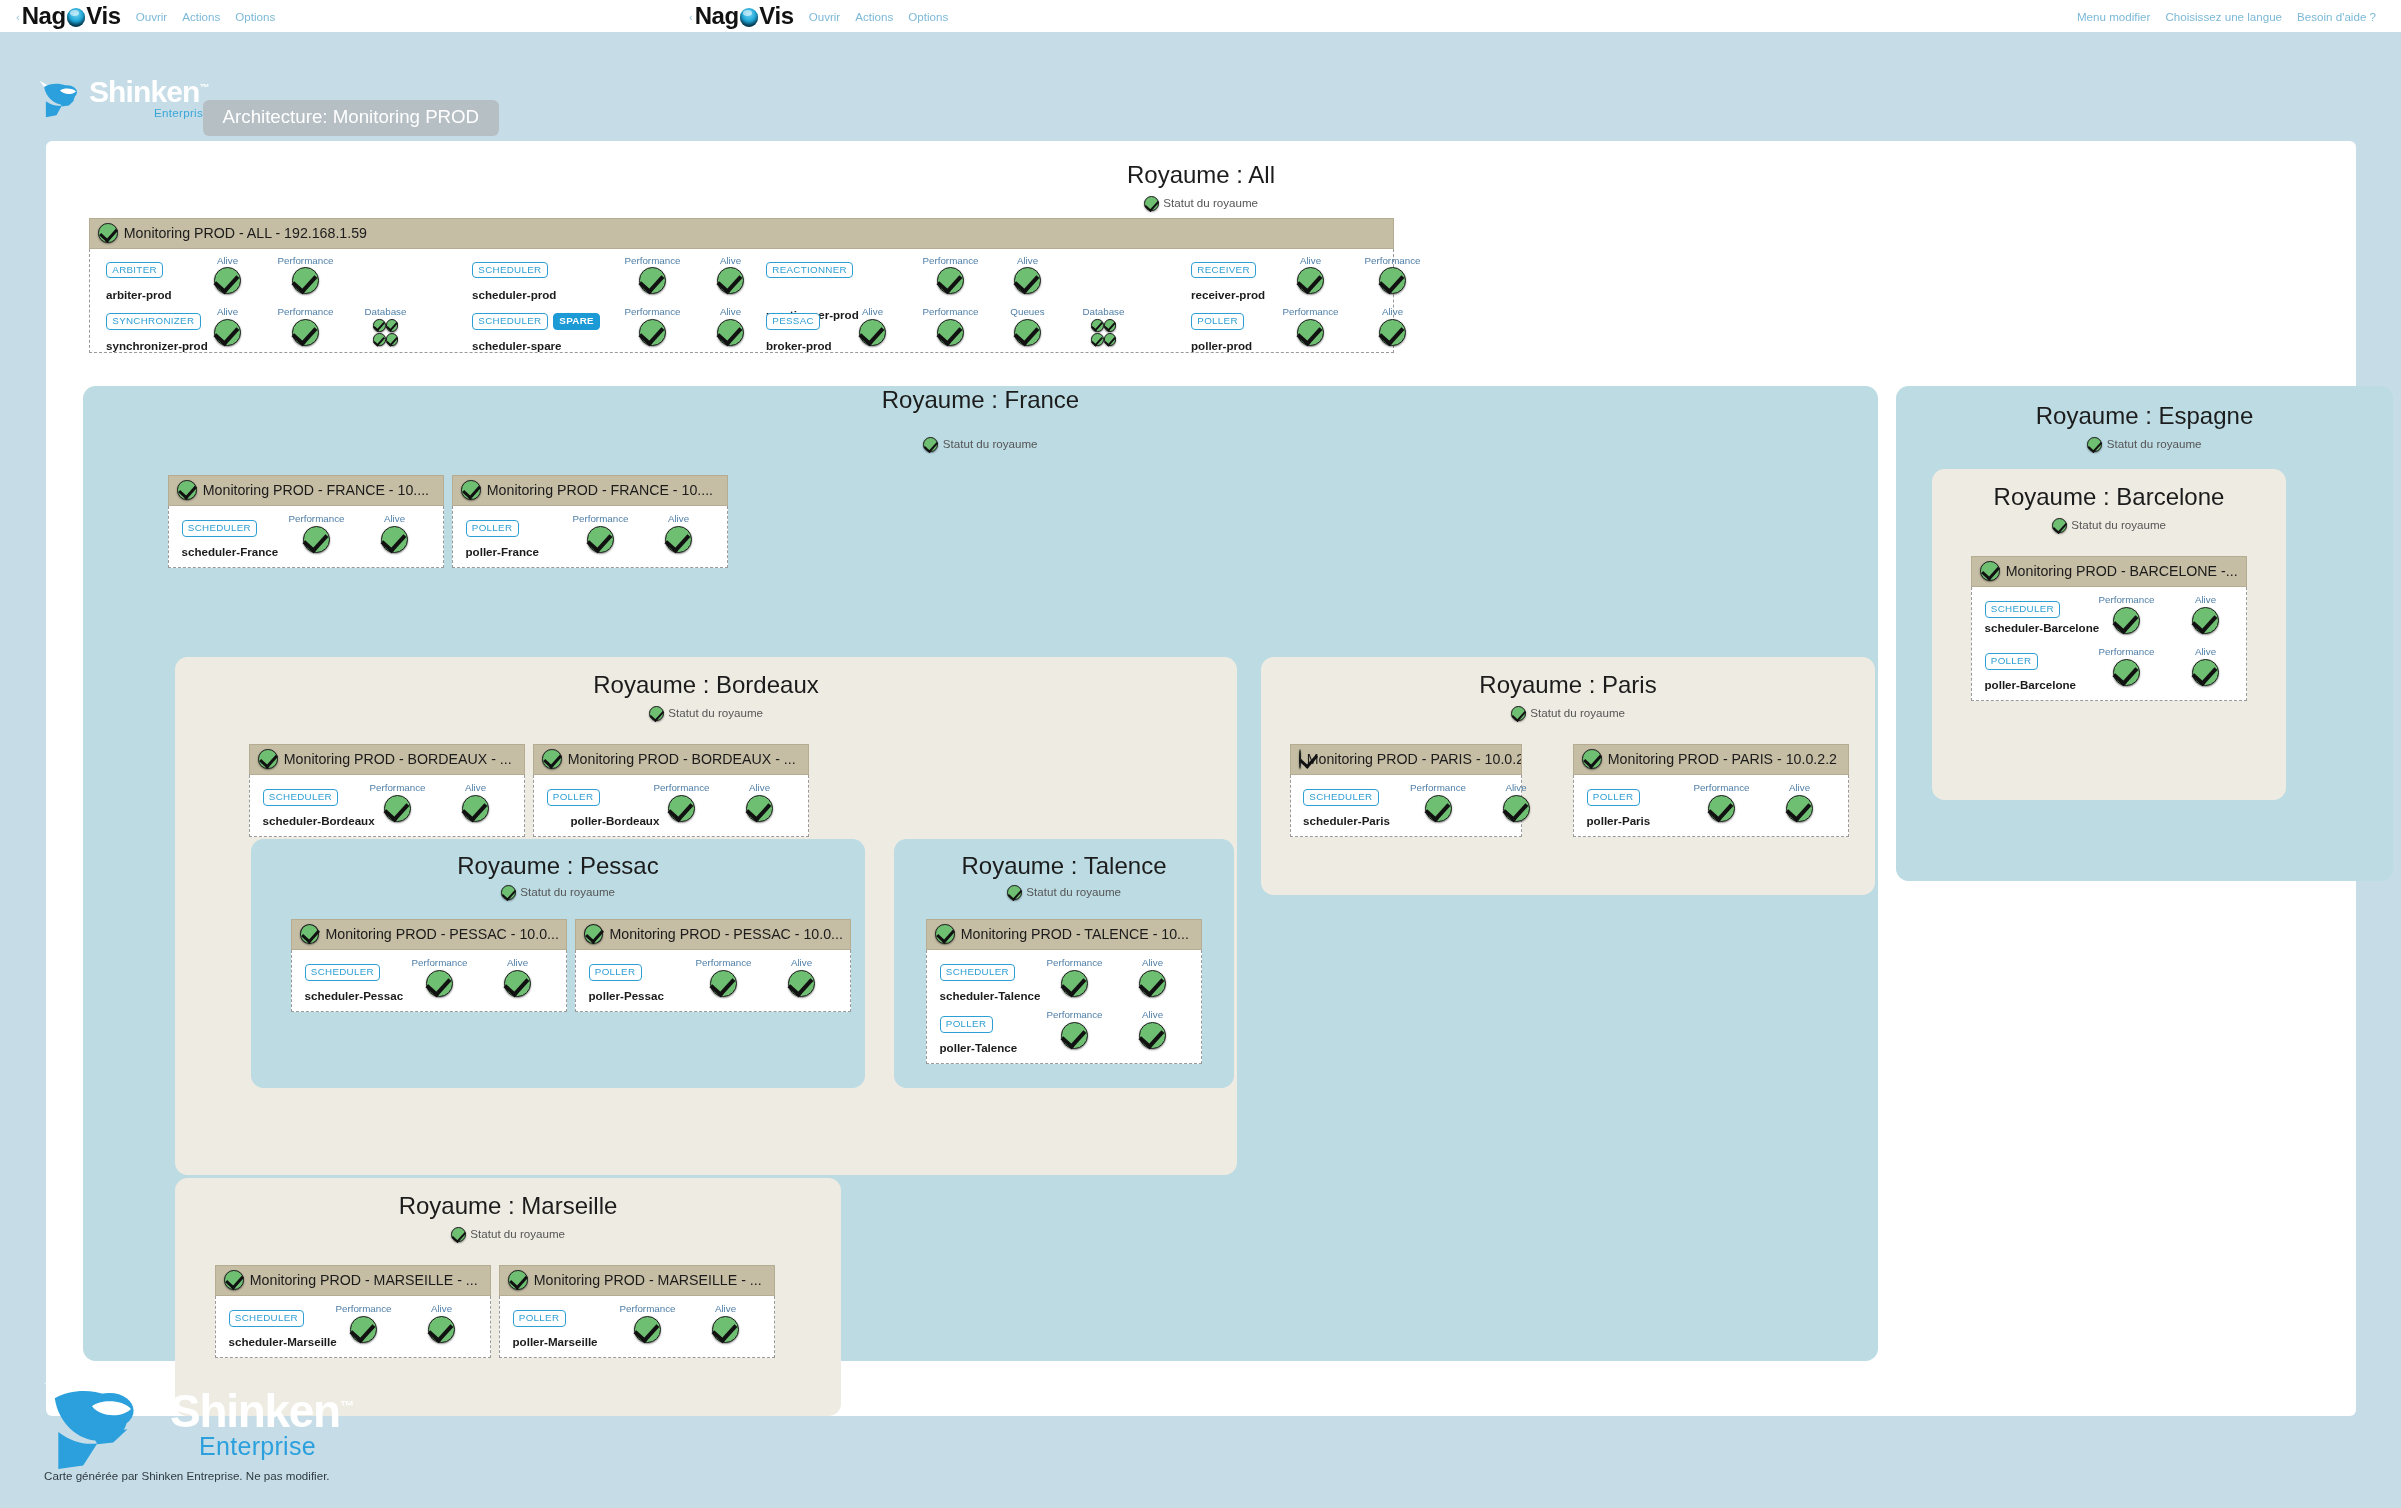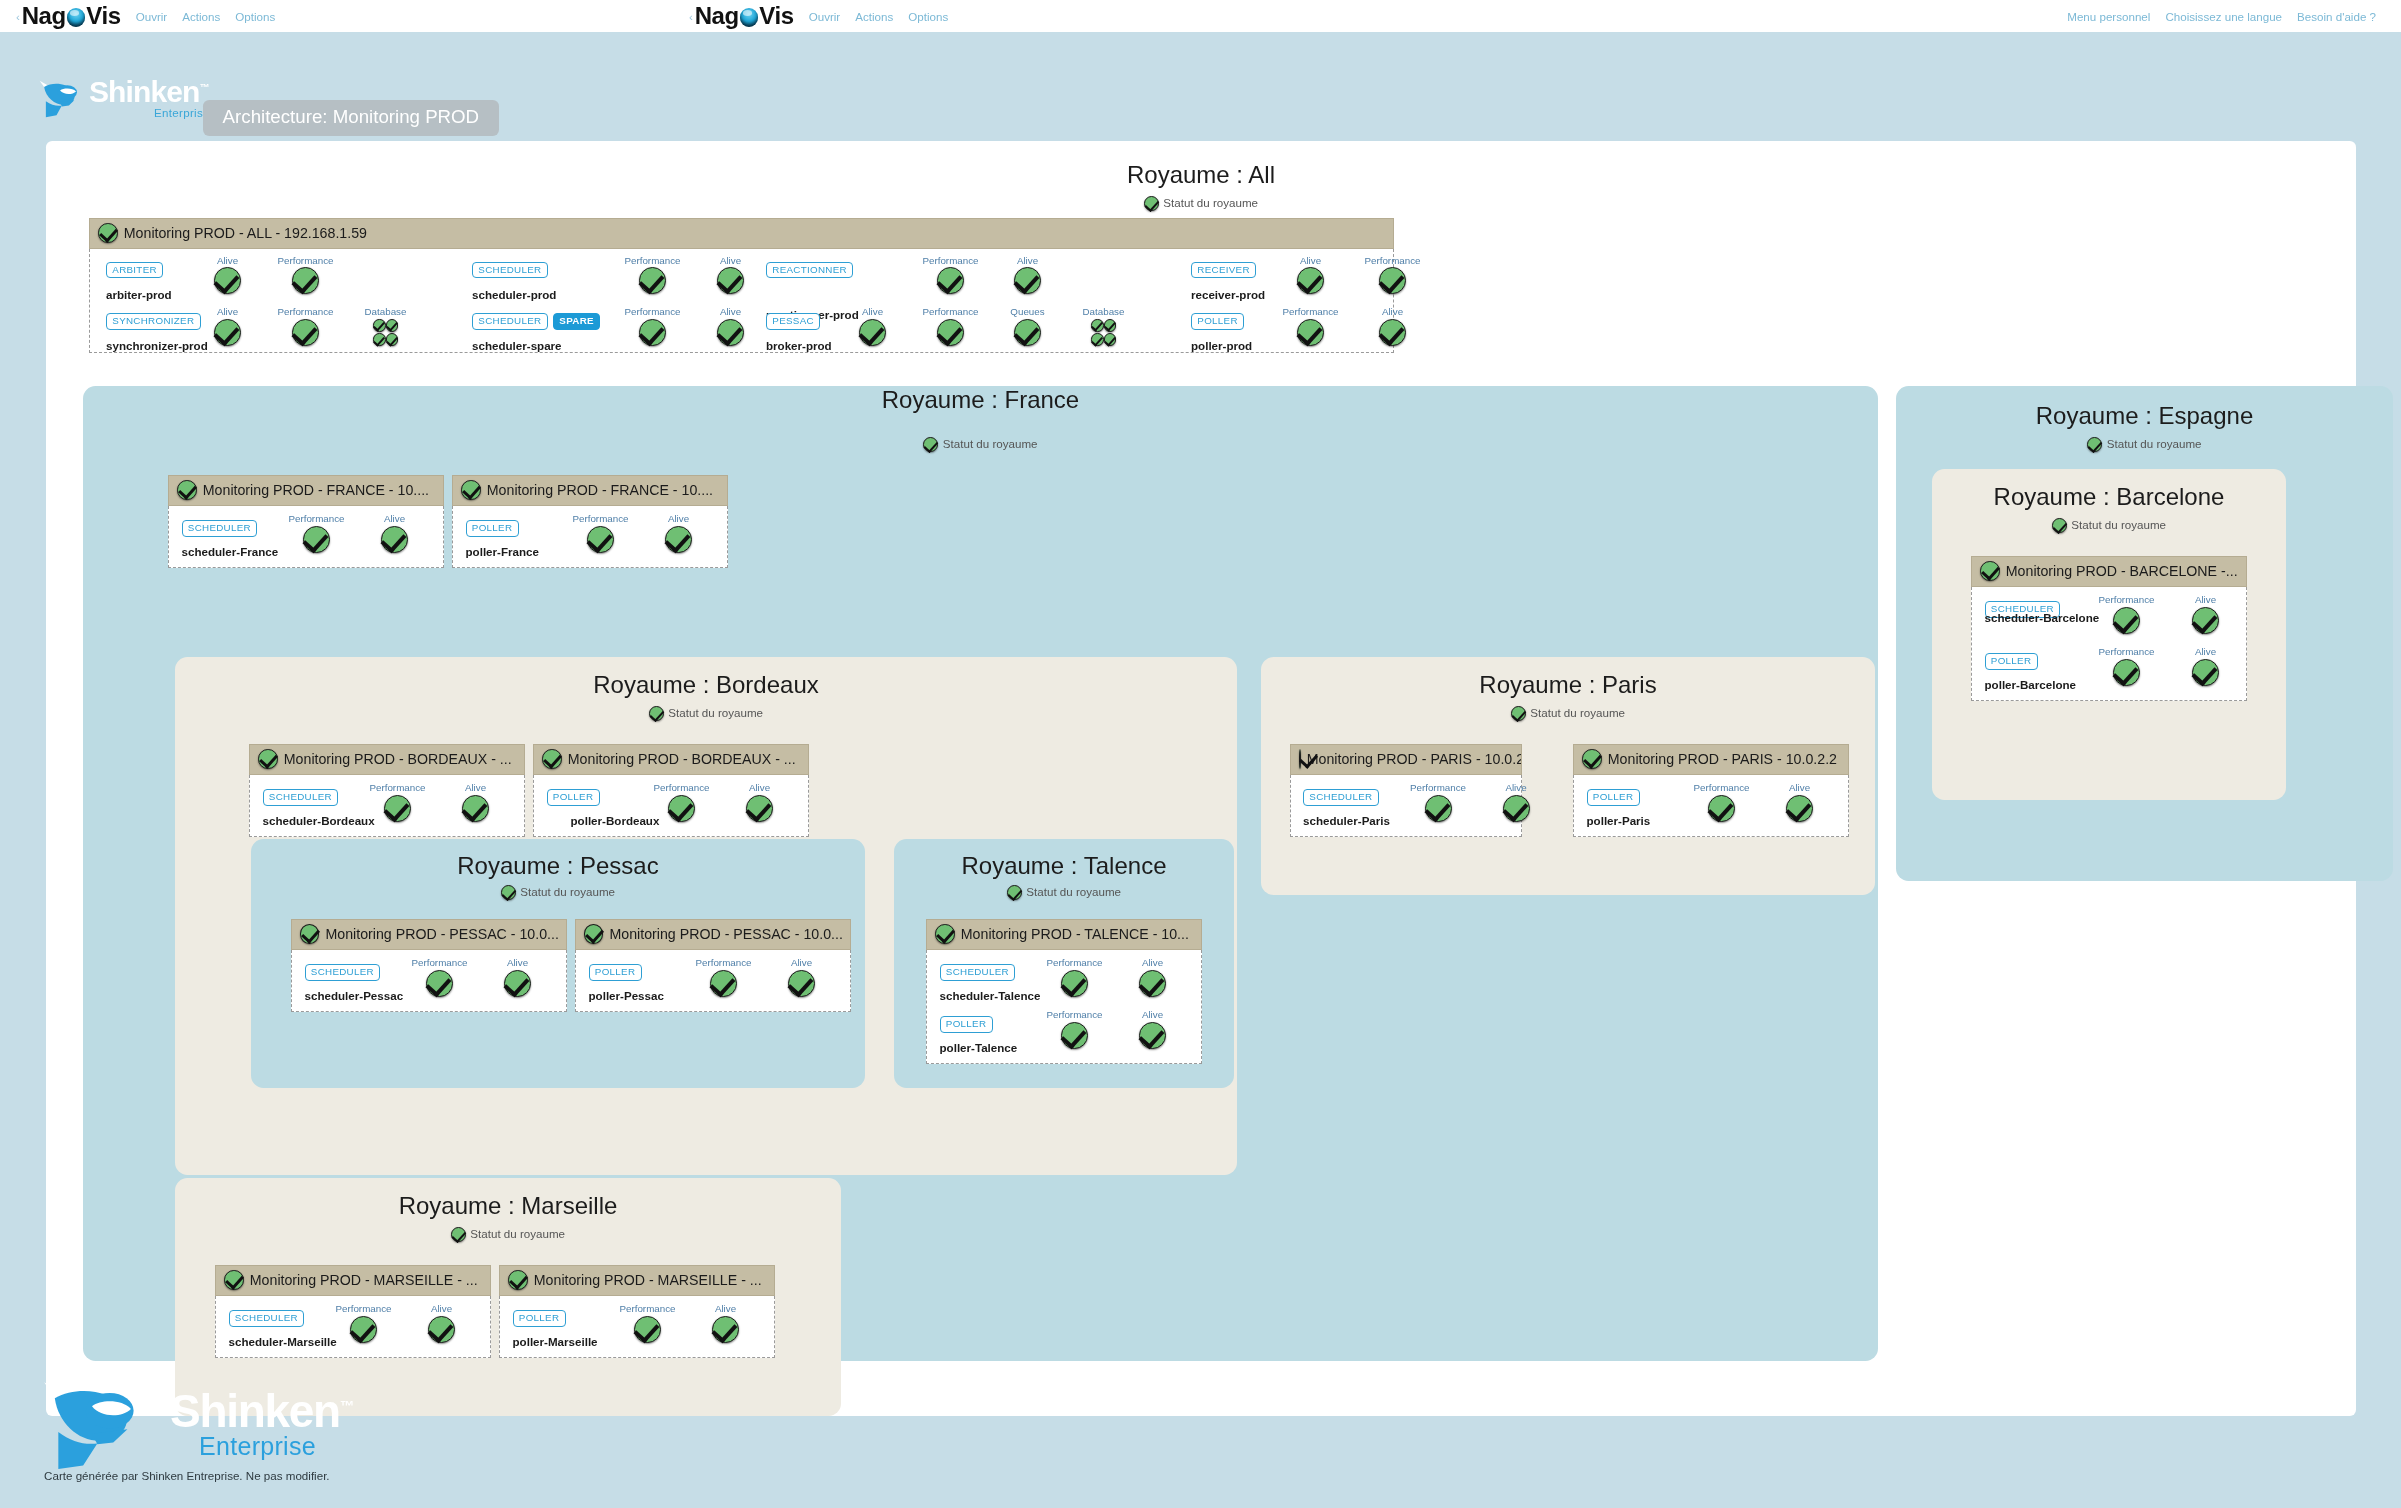--- a/index.html
+++ b/index.html
@@ -148,21 +148,21 @@
 
   <div class="navgroup center">
     <span class="nv-caret">‹</span>
     <span class="nv-logo">Nag<span class="nv-o"></span>Vis</span>
     <a class="nv-link">Ouvrir</a>
     <a class="nv-link">Actions</a>
     <a class="nv-link">Options</a>
   </div>
 
   <div class="navgroup right">
-    <a class="nv-link">Menu personnel</a>
+    <a class="nv-link">Menu modifier</a>
     <a class="nv-link">Choisissez une langue</a>
     <a class="nv-link">Besoin d'aide ?</a>
   </div>
 </div>
 
 <div class="page">
 
   <div class="shinken-logo">
     <svg class="sh-ninja" viewBox="0 0 62 46">
       <path d="M3 3 L26 16 L18 24 Z" fill="#ffffff"></path>
@@ -618,21 +618,21 @@
         <div class="hostbox" style="left:39px; top:87px; width:276px;">
           <div class="hostbox-hd">
             <span class="ok s22"></span>
             <span>Monitoring PROD - BARCELONE -...</span>
           </div>
           <div class="hostbox-bd" style="height:114px;">
             <div class="daemon">
               <div class="tagrow" style="left:12.5px; top:14.2px;">
                 <span class="tag">SCHEDULER</span>
               </div>
-              <div class="dname" style="left:12.5px; top:24px;">scheduler-Barcelone</div>
+              <div class="dname" style="left:12.5px; top:34px;">scheduler-Barcelone</div>
               <div class="metric" style="left:126px; top:7.1px;">
                 <span class="metric-lbl">Performance</span><span class="ok s30"></span>
               </div>
               <div class="metric" style="left:205px; top:7.1px;">
                 <span class="metric-lbl">Alive</span><span class="ok s30"></span>
               </div>
             </div>
             <div class="daemon">
               <div class="tagrow" style="left:12.5px; top:66px;">
                 <span class="tag">POLLER</span>

